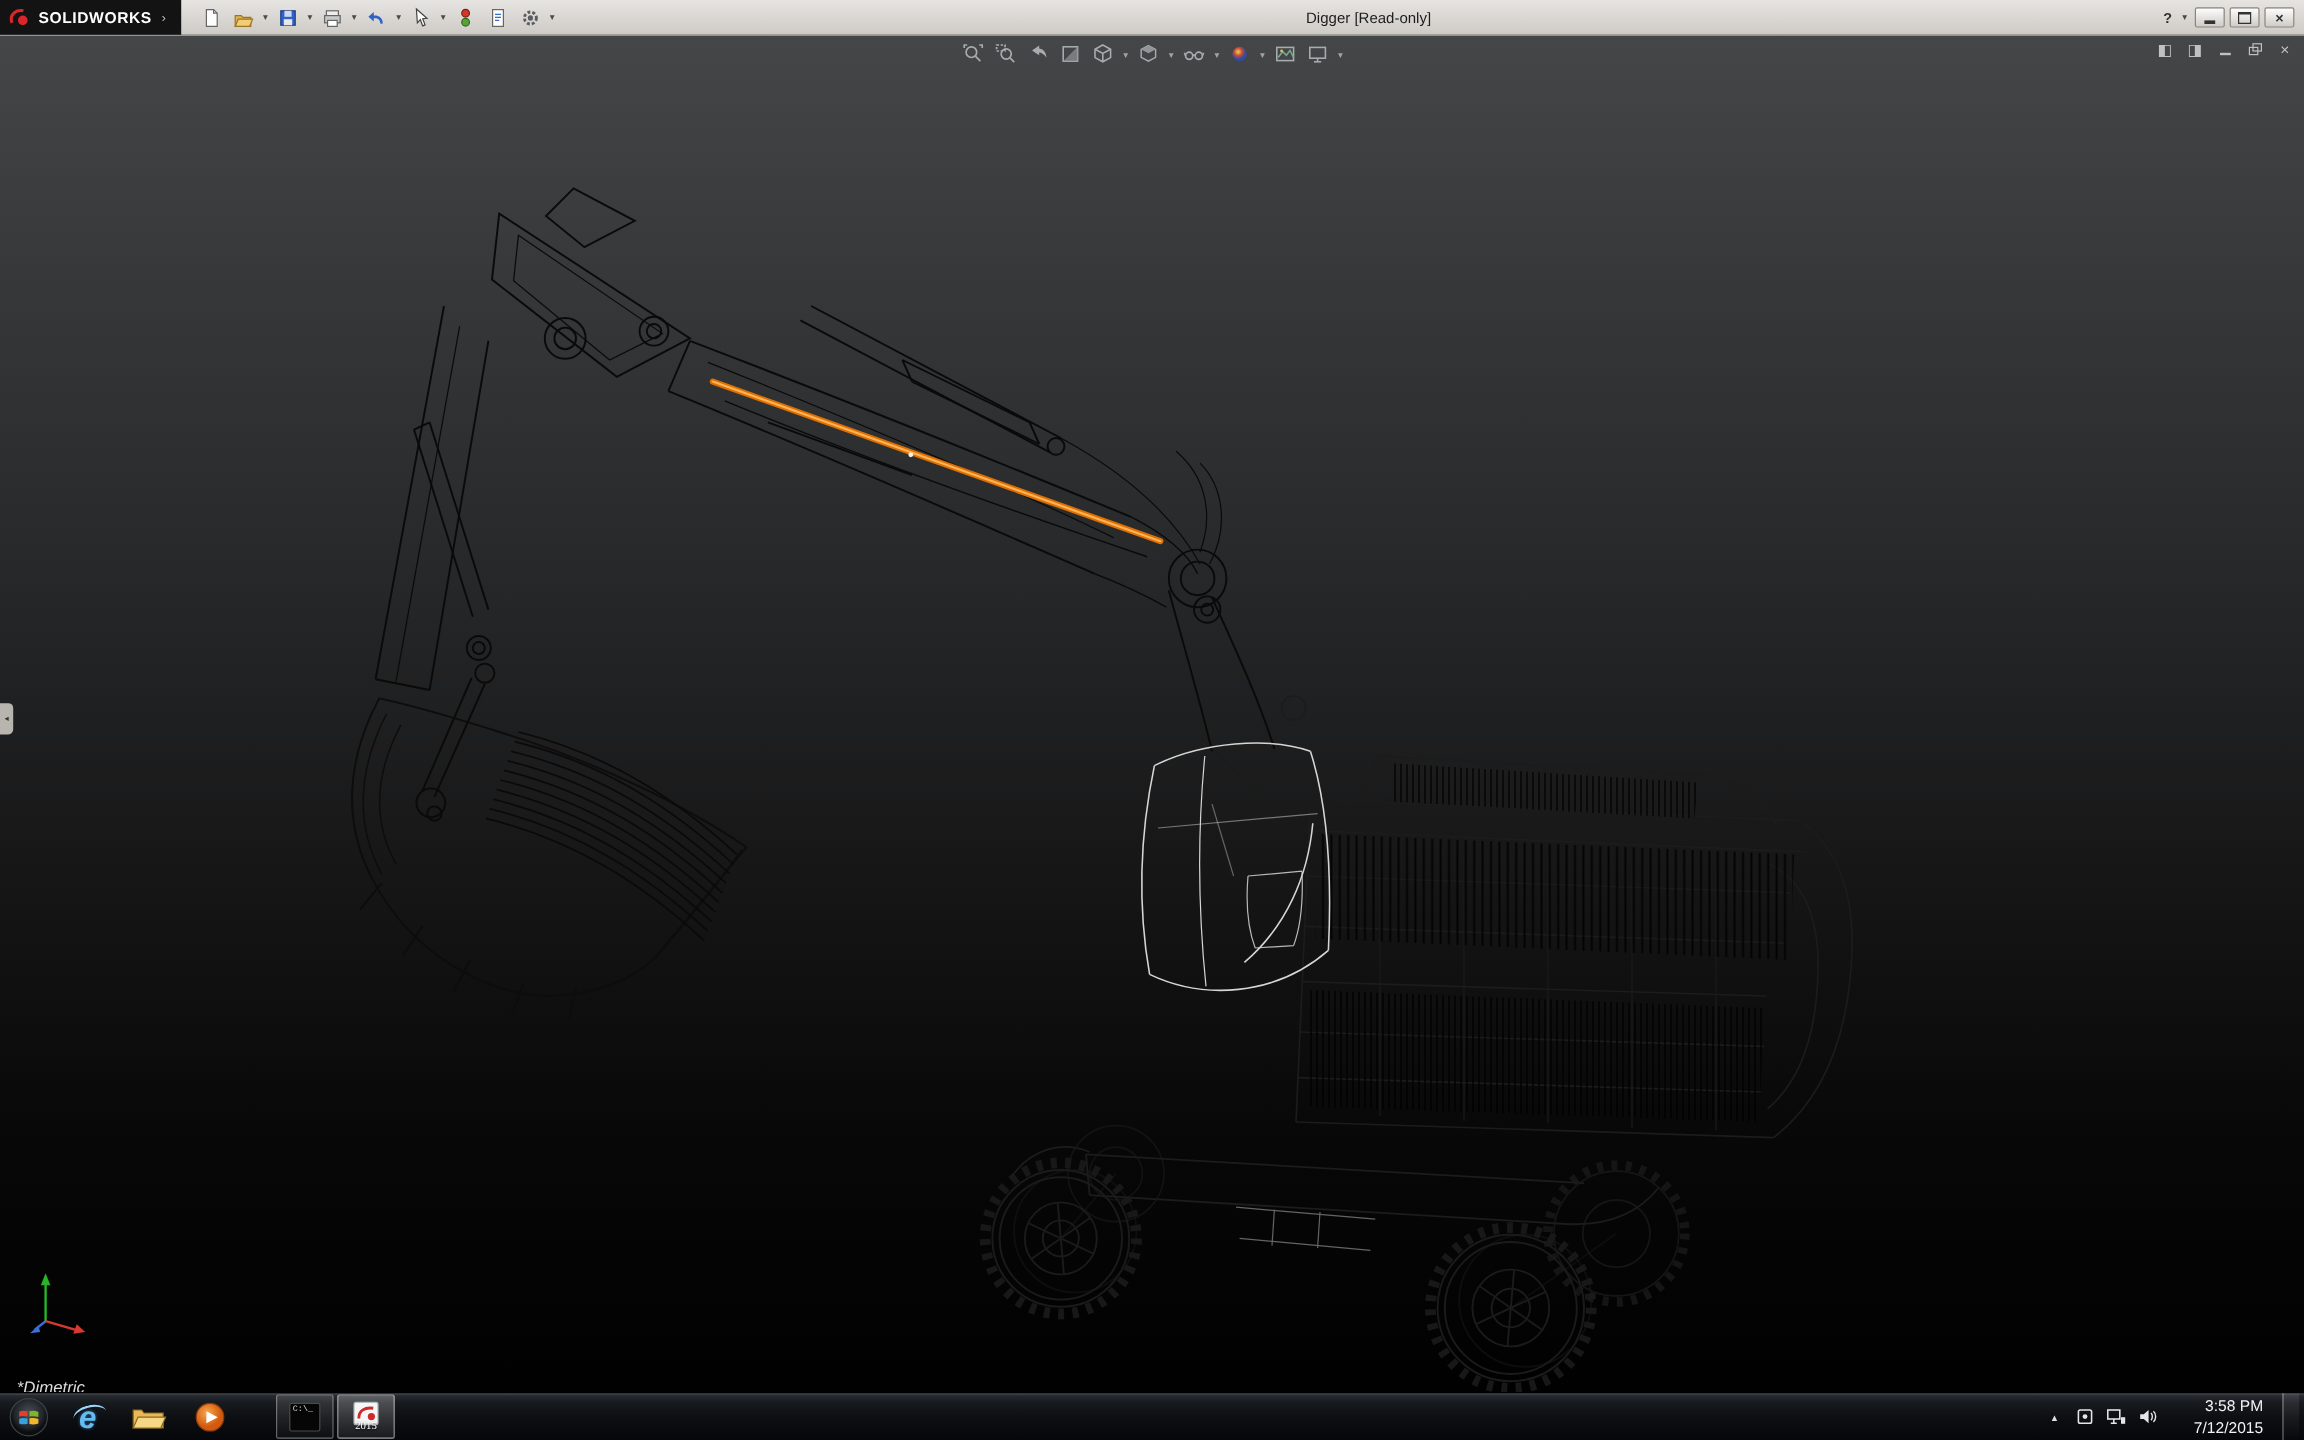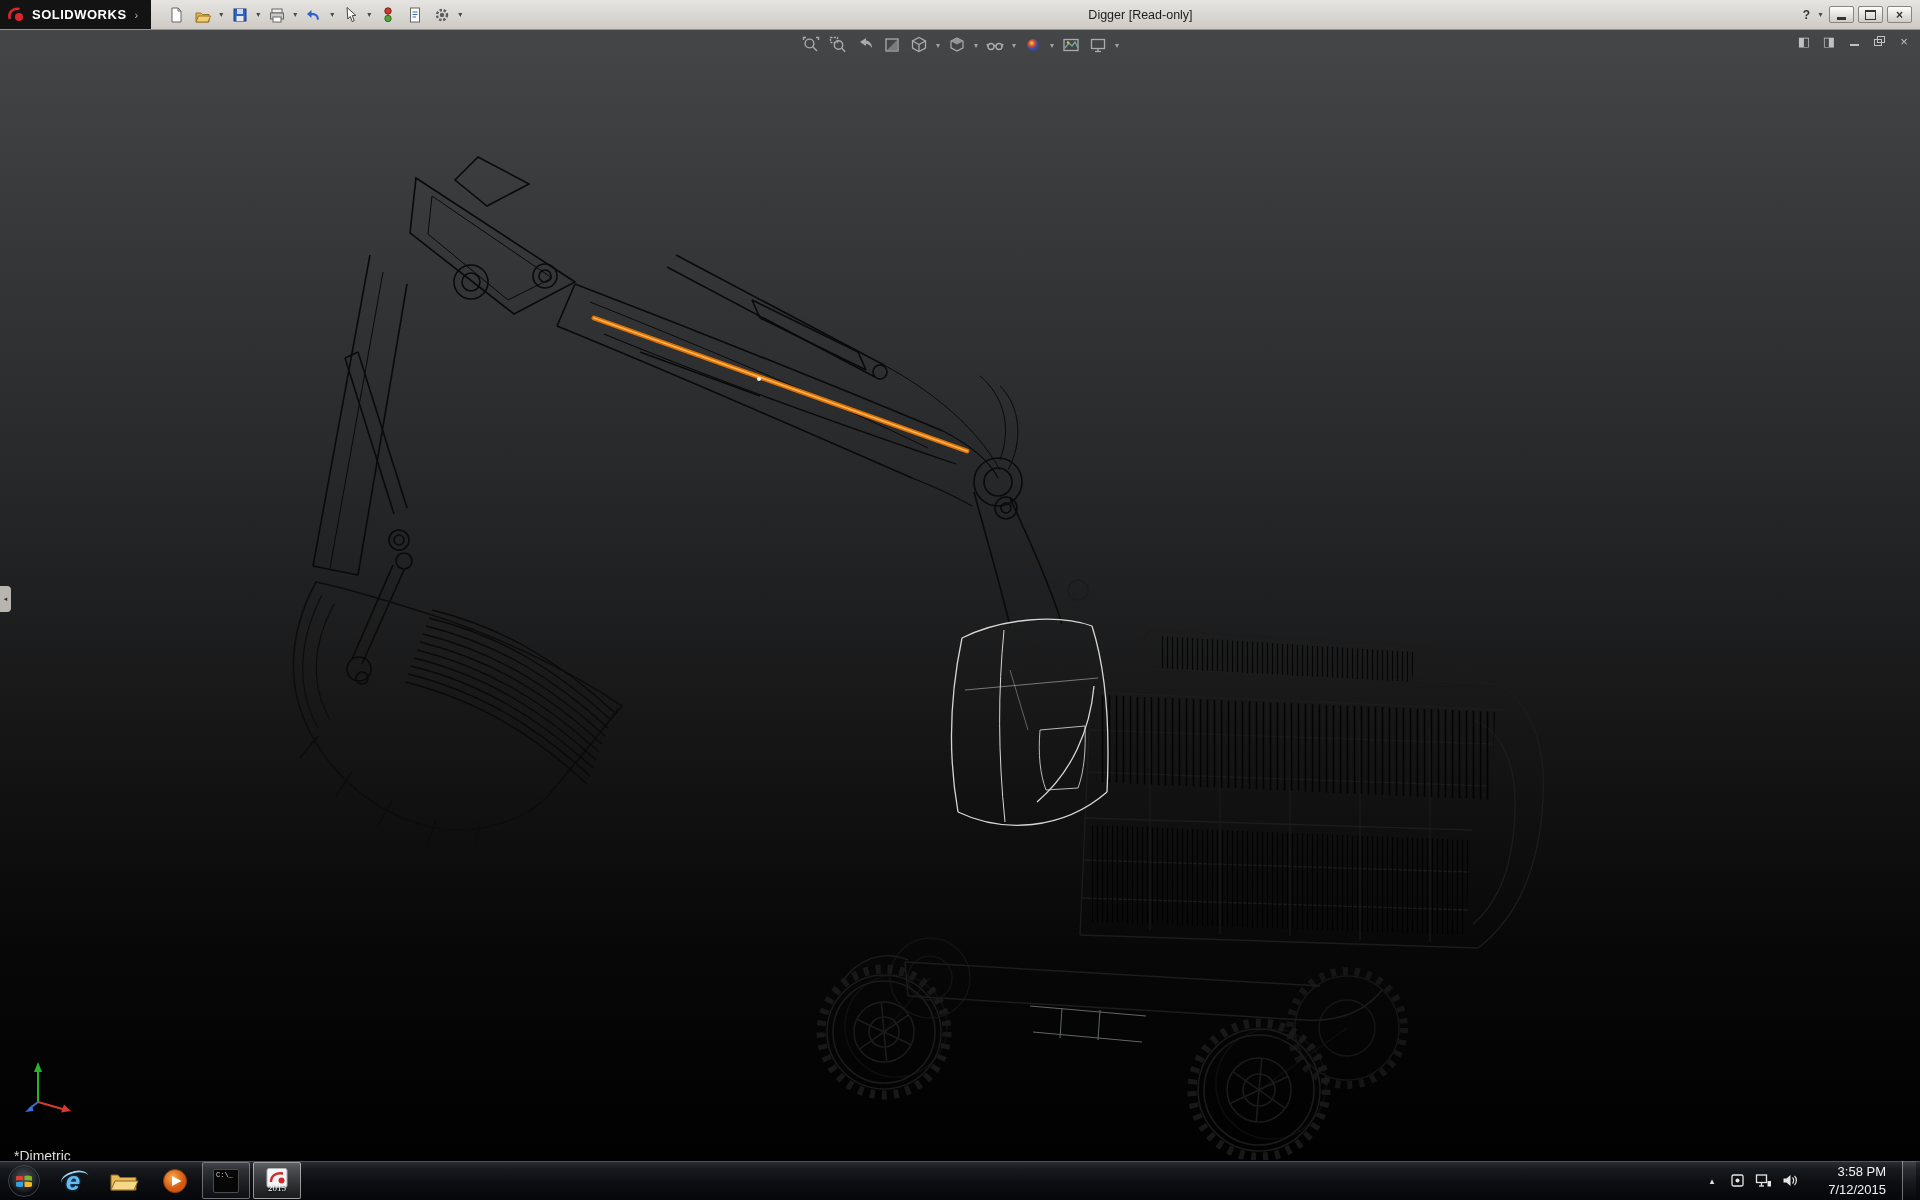--- a/index.html
+++ b/index.html
@@ -44,36 +44,36 @@
   .ico-restore{position:relative;width:11px;height:10px;display:block;}
   .ico-restore i{position:absolute;border:1px solid #bfc1c2;width:6px;height:5px;display:block;}
   .ico-restore i.a{left:0;bottom:0;}
   .ico-restore i.b{right:0;top:0;}
 
   .left-tab{position:absolute;left:0;top:556px;width:11px;height:26px;background:#b8b5af;
     border-radius:0 4px 4px 0;display:flex;align-items:center;justify-content:center;
     font-size:7px;color:#333;z-index:5;border:0;padding:0;}
 
   .triad{position:absolute;left:24px;bottom:40px;z-index:4;}
-  .view-label{position:absolute;left:14px;bottom:-4px;color:#dcdcdc;font-size:14px;z-index:4;}
+  .view-label{position:absolute;left:14px;bottom:-4px;color:#dcdcdc;font-size:14px;z-index:4;font-style:italic;}
   .cursor-dot{position:absolute;left:757px;top:347px;width:4px;height:4px;border-radius:50%;
     background:#fff;opacity:.9;z-index:6;}
 
   
   .taskbar{position:absolute;bottom:0;left:0;width:100%;height:40px;
     background:linear-gradient(#2c3137 0%,#171a1e 20%,#0c0e11 55%,#05070a 100%);
     border-top:1px solid #000;box-shadow:inset 0 1px 0 rgba(255,255,255,.16);
     display:flex;align-items:center;box-sizing:border-box;padding-left:3px;z-index:40;}
   .start-orb{width:42px;height:40px;display:flex;align-items:center;justify-content:center;
     background:transparent;border:0;padding:0;}
   .tb-apps{display:flex;align-items:center;height:100%;margin-left:4px;gap:3px;}
   .tb-app{width:48px;height:37px;display:flex;flex-direction:column;align-items:center;justify-content:center;
     border:1px solid transparent;border-radius:2px;background:transparent;padding:0;box-sizing:border-box;}
   .tb-app.running{border-color:rgba(255,255,255,.35);
-    background:linear-gradient(rgba(255,255,255,.13),rgba(255,255,255,.03));}
+    background:linear-gradient(rgba(255,255,255,.13),rgba(255,255,255,.03));margin-left:28px;}
   .tb-app.active{border-color:rgba(255,255,255,.5);
     background:linear-gradient(rgba(255,255,255,.26),rgba(255,255,255,.08));font-family:Liberation Serif, serif;}
   .ie-e{position:relative;font-size:26px;line-height:1;color:#66bbee;font-style:italic;font-weight:bold;
     text-shadow:0 0 3px rgba(60,140,220,.7);}
   .ie-e::after{content:"";position:absolute;top:3px;left:-5px;width:28px;height:15px;
     border-top:2.5px solid #9ed7f7;border-radius:50%;transform:rotate(-14deg);}
   .cmd-box{width:26px;height:24px;background:#060606;border:1px solid #4a4a4a;border-radius:2px;
     color:#ddd;font-size:7px;text-align:left;padding:1px 0 0 2px;box-sizing:border-box;
     font-family:"Liberation Mono",monospace;}
   .sw-badge{font-size:9px;color:#fff;text-shadow:0 1px 2px #000;line-height:1;margin-top:-4px;}

